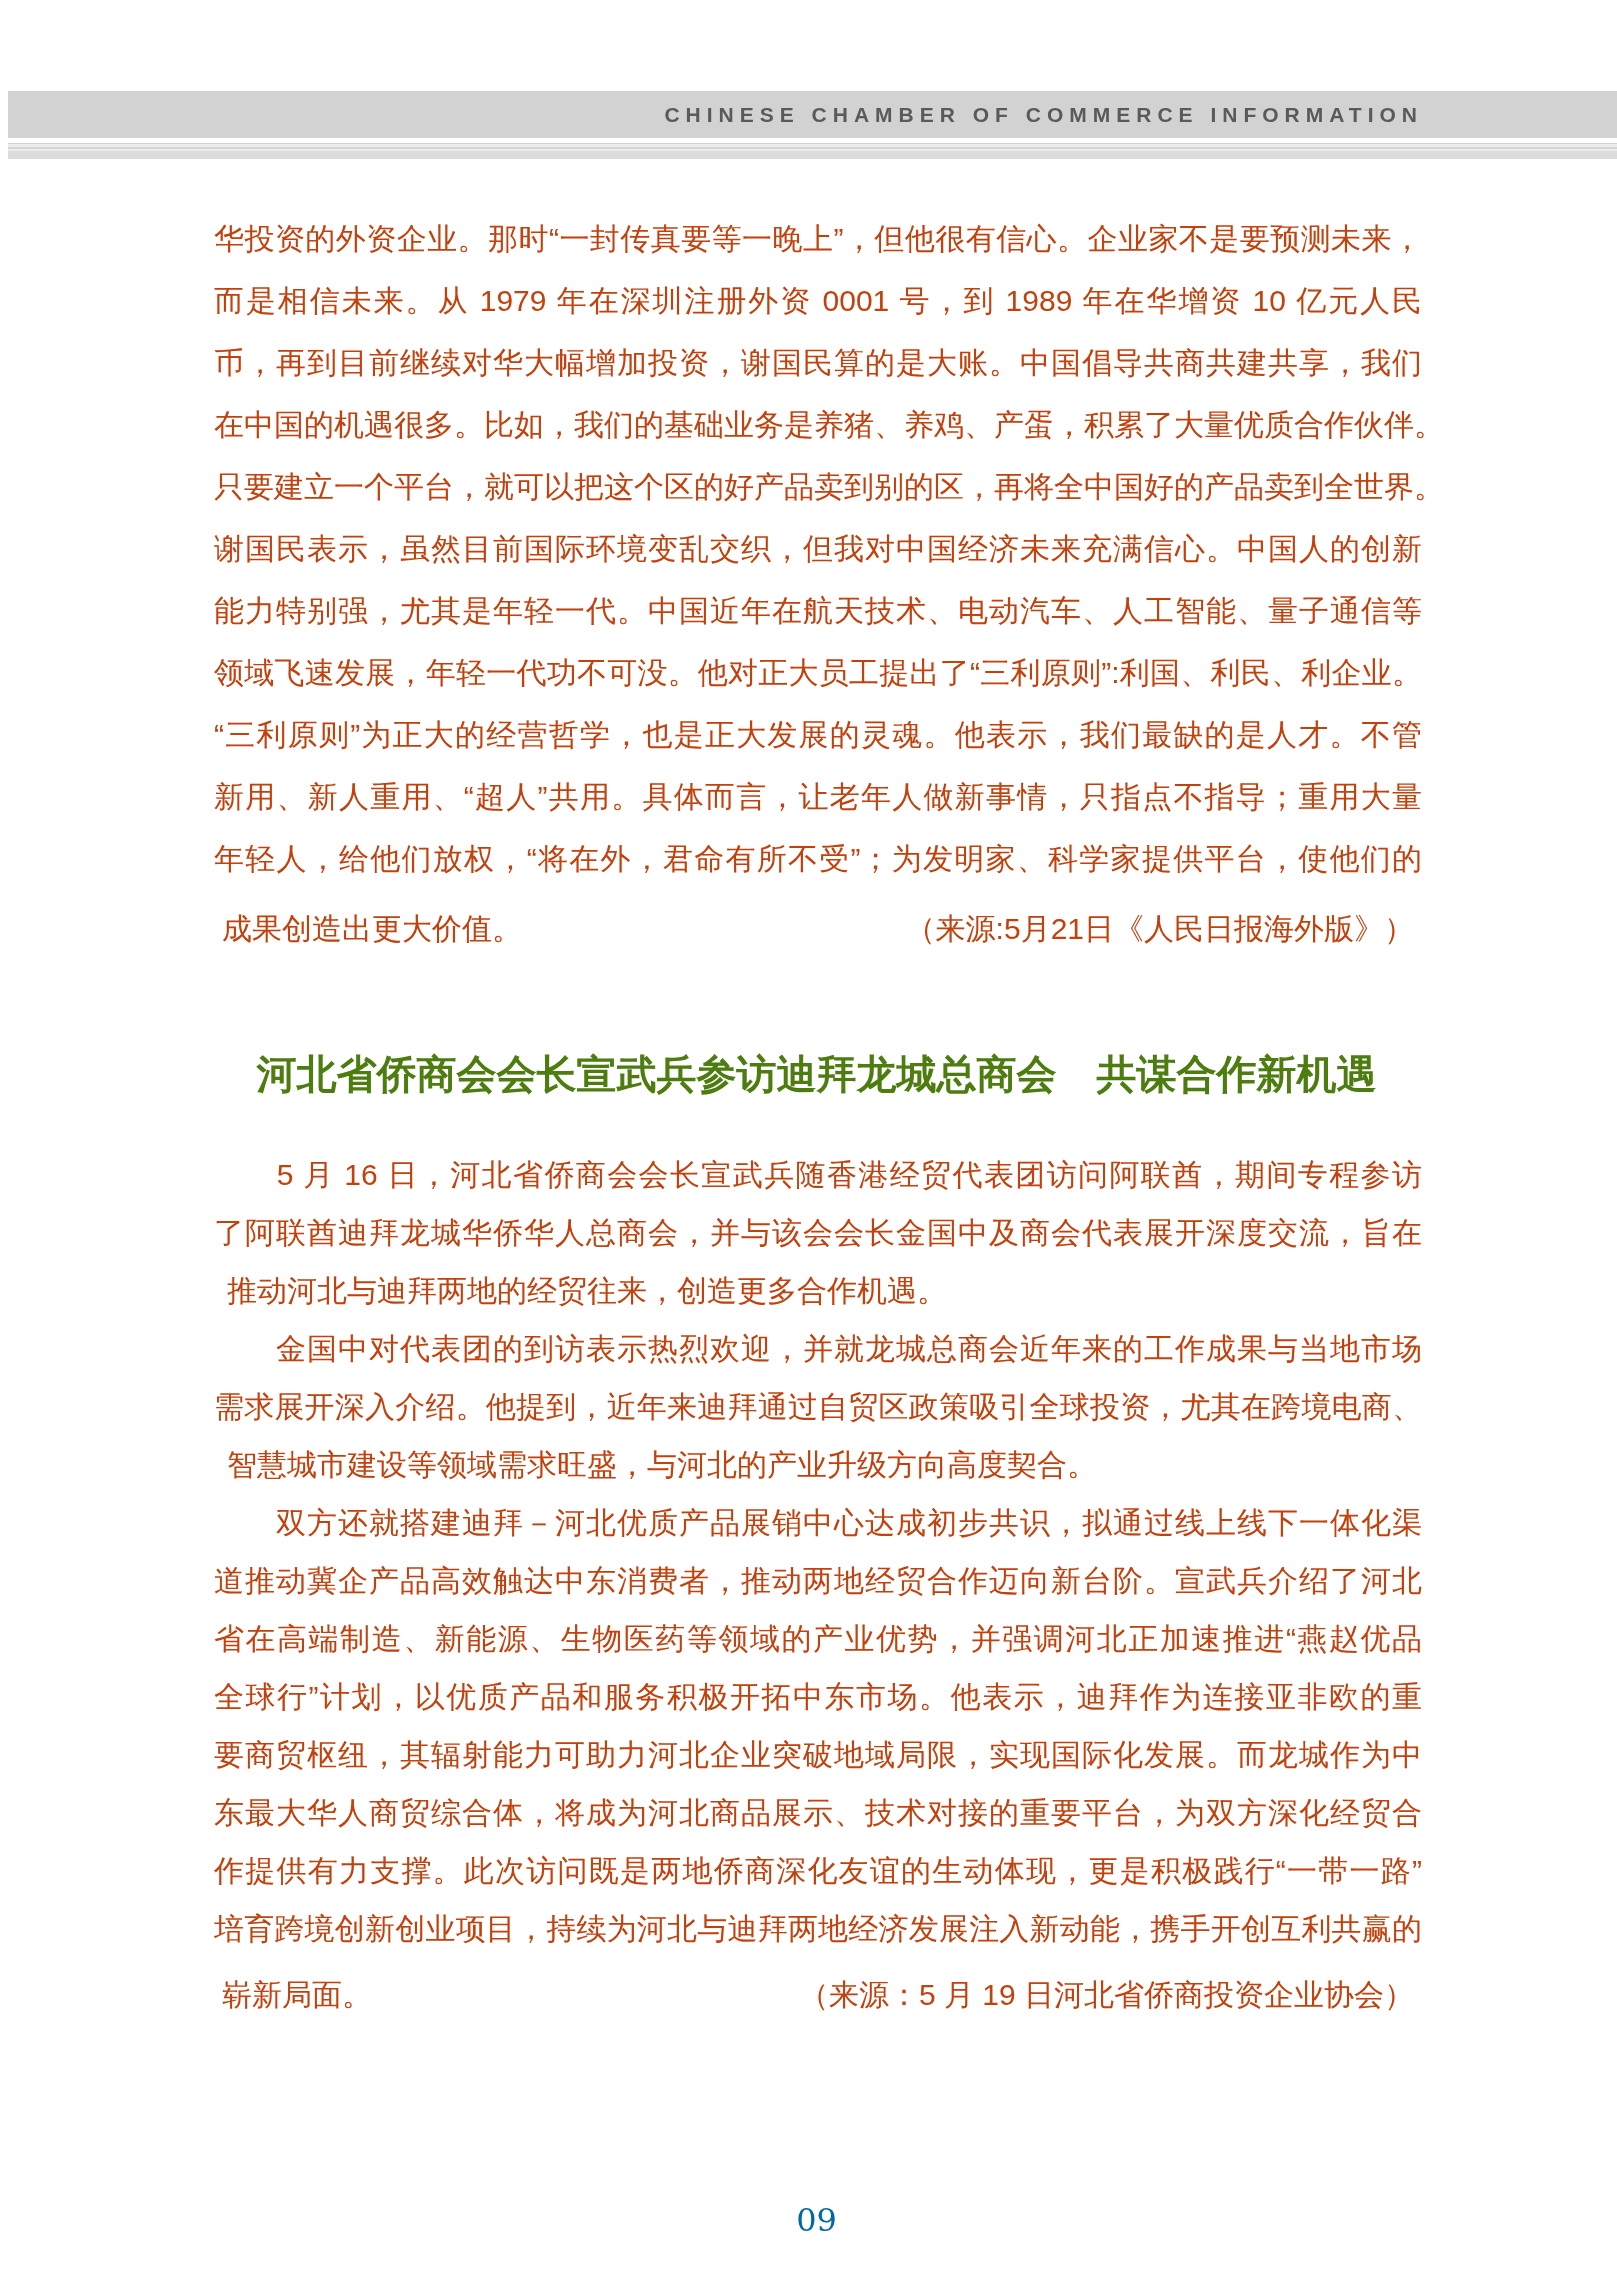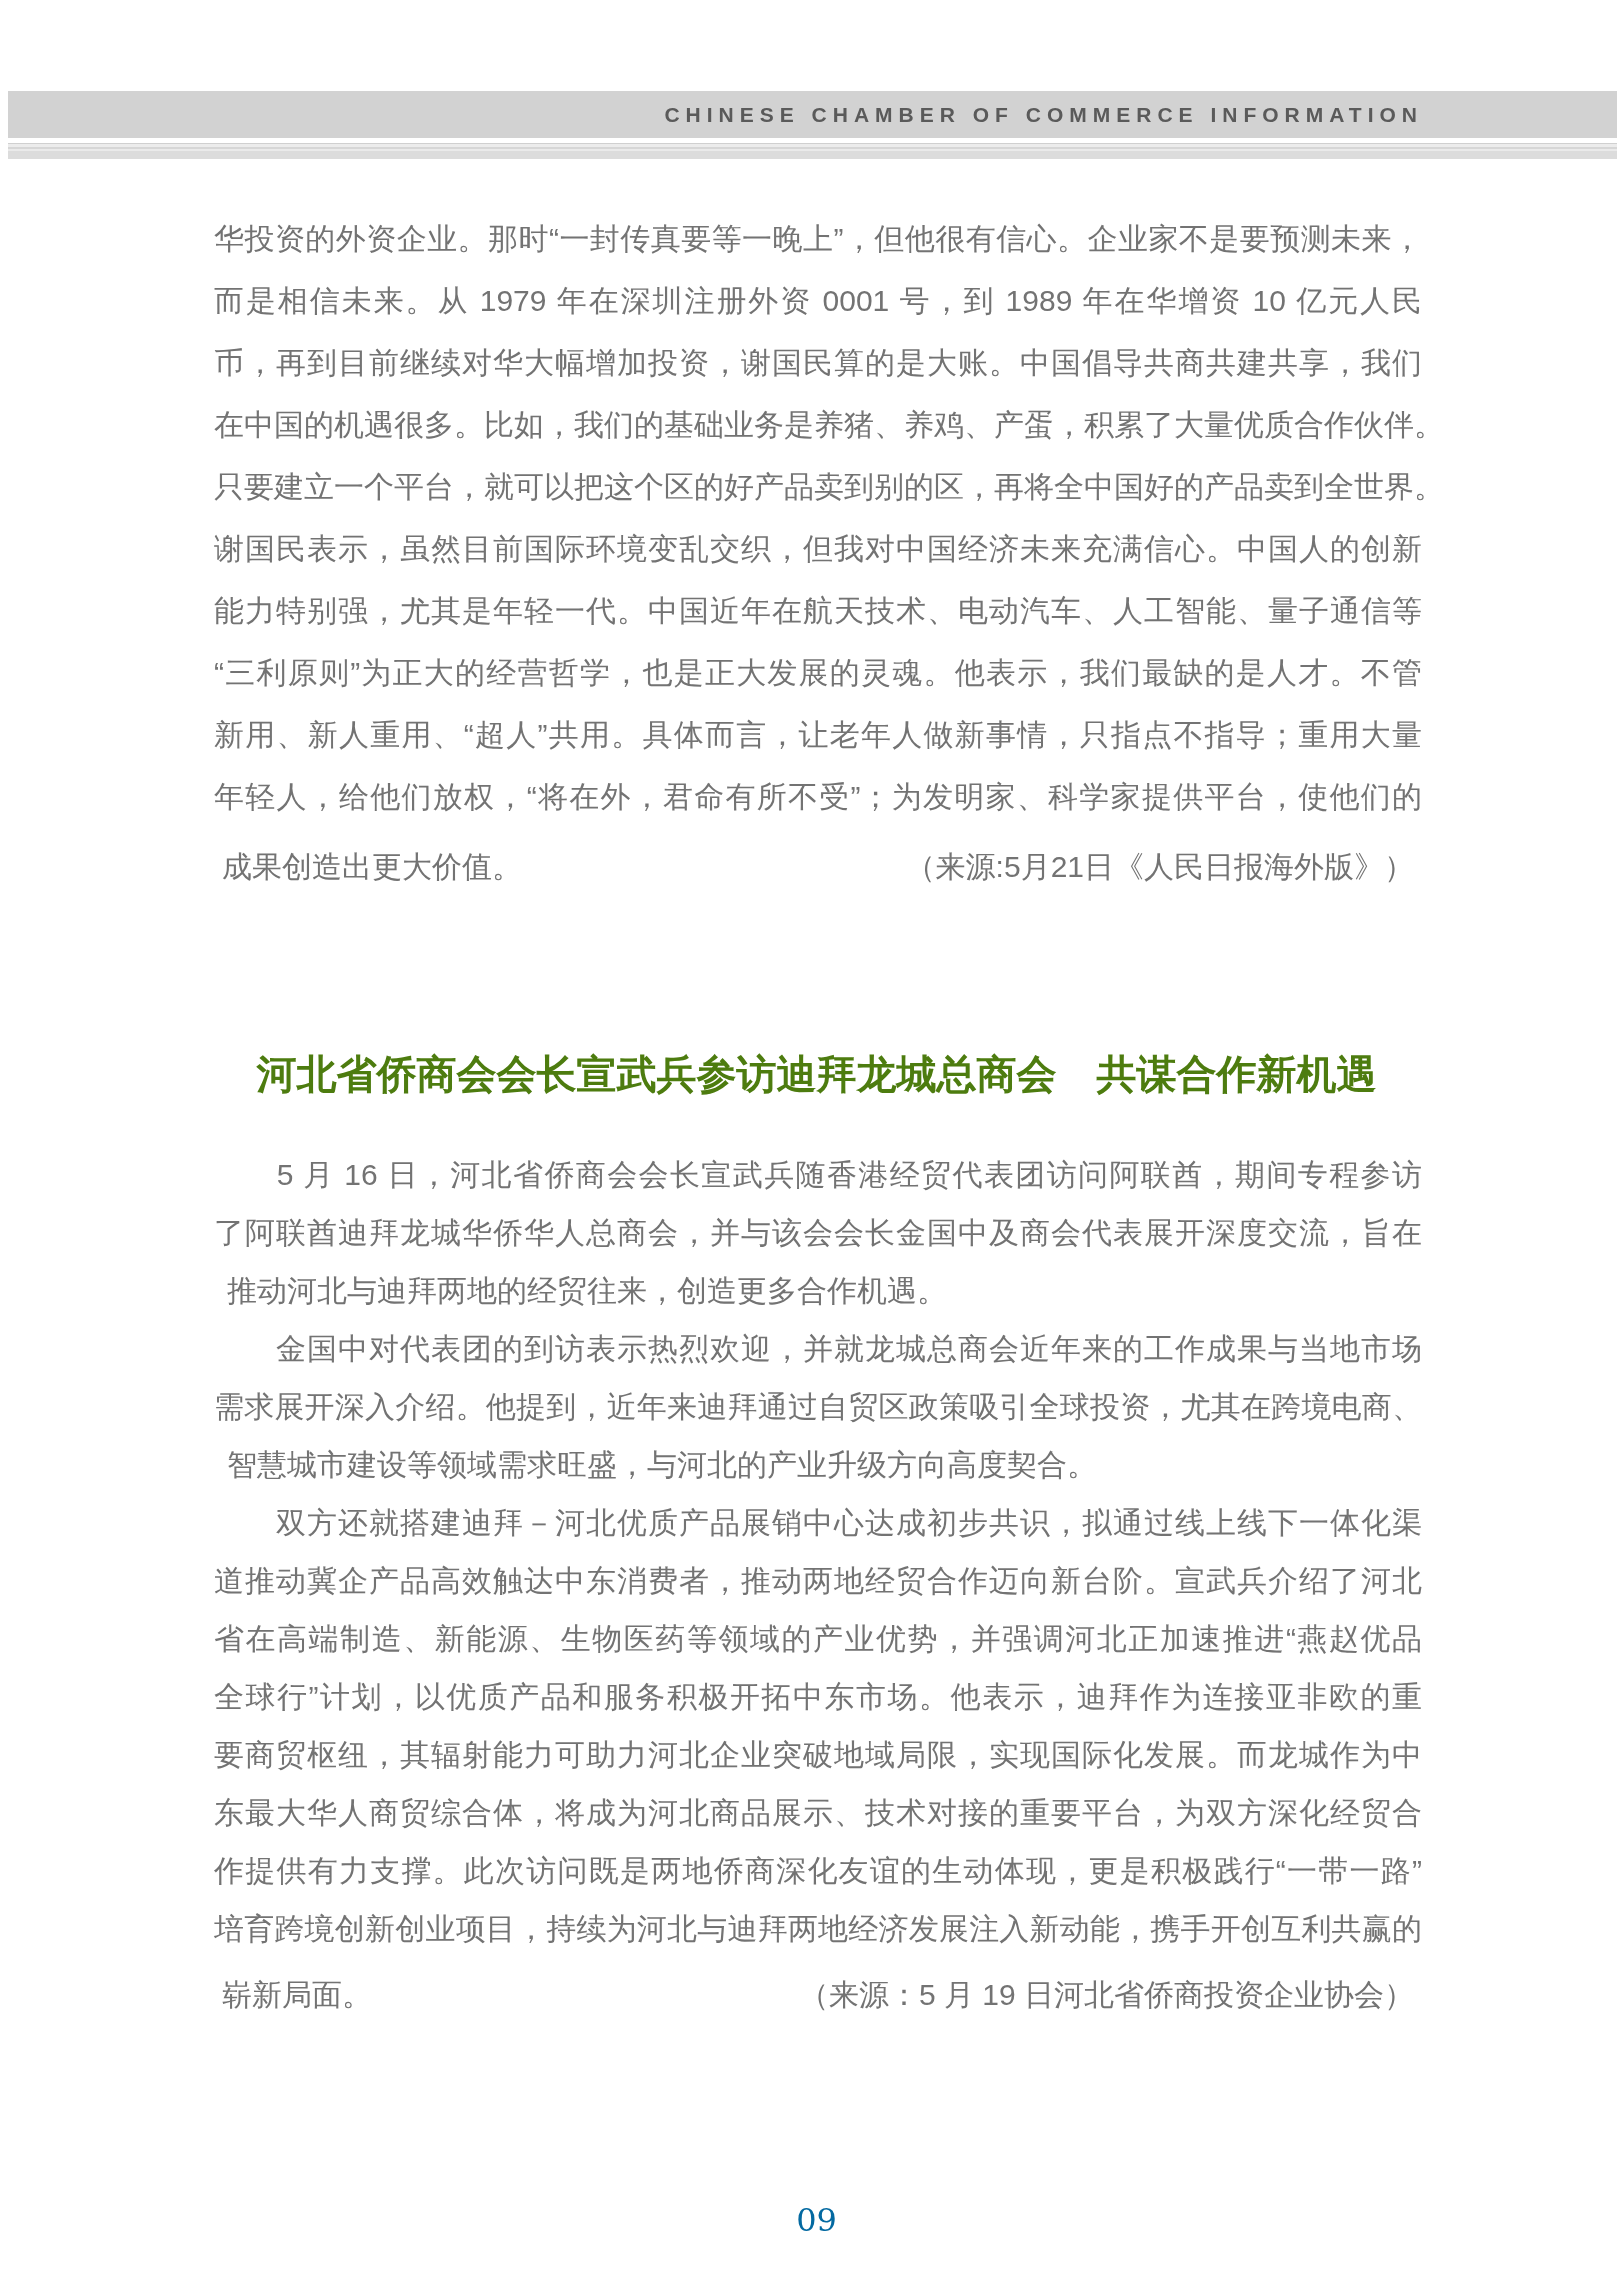--- a/index.html
+++ b/index.html
@@ -34,21 +34,21 @@
       #dcdcdc 8.3px, #dcdcdc 9.8px);
   }
   .article { position:absolute; left:190px; width:1240px; }
   .a1 { top:184px; }
   .a2 { top:1122px; }
   .line {
     font-size:30px;
     white-space:nowrap;
     text-align:justify;
     text-align-last:justify;
-    color:#737373;
+    color:#c2410c;
   }
   .a1 .line { height:62px; line-height:62px; }
   .a2 .line { height:58px; line-height:58px; }
   .line.plain { text-align-last:left;margin-left:13px; }
   .line.split {
     display:flex; justify-content:space-between;
     text-align:left; text-align-last:auto;
   }
   .headline {
     position:absolute; left:0; top:1035px;
@@ -75,20 +75,21 @@
 <div class="stripe"></div>
 
 <div class="article a1">
   <div class="line">华投资的外资企业。那时“一封传真要等一晚上”，但他很有信心。企业家不是要预测未来，</div>
   <div class="line">而是相信未来。从 1979 年在深圳注册外资 0001 号，到 1989 年在华增资 10 亿元人民</div>
   <div class="line">币，再到目前继续对华大幅增加投资，谢国民算的是大账。中国倡导共商共建共享，我们</div>
   <div class="line">在中国的机遇很多。比如，我们的基础业务是养猪、养鸡、产蛋，积累了大量优质合作伙伴。</div>
   <div class="line">只要建立一个平台，就可以把这个区的好产品卖到别的区，再将全中国好的产品卖到全世界。</div>
   <div class="line">谢国民表示，虽然目前国际环境变乱交织，但我对中国经济未来充满信心。中国人的创新</div>
   <div class="line">能力特别强，尤其是年轻一代。中国近年在航天技术、电动汽车、人工智能、量子通信等</div>
+  <div class="line">领域飞速发展，年轻一代功不可没。他对正大员工提出了“三利原则”:利国、利民、利企业。</div>
   <div class="line">“三利原则”为正大的经营哲学，也是正大发展的灵魂。他表示，我们最缺的是人才。不管</div>
   <div class="line">新用、新人重用、“超人”共用。具体而言，让老年人做新事情，只指点不指导；重用大量</div>
   <div class="line">年轻人，给他们放权，“将在外，君命有所不受”；为发明家、科学家提供平台，使他们的</div>
   <div class="line split">
     <span>成果创造出更大价值。</span>
     <span>（来源:5月21日《人民日报海外版》）</span>
   </div>
 </div>
 
 <div class="headline">河北省侨商会会长宣武兵参访迪拜龙城总商会　共谋合作新机遇</div>

